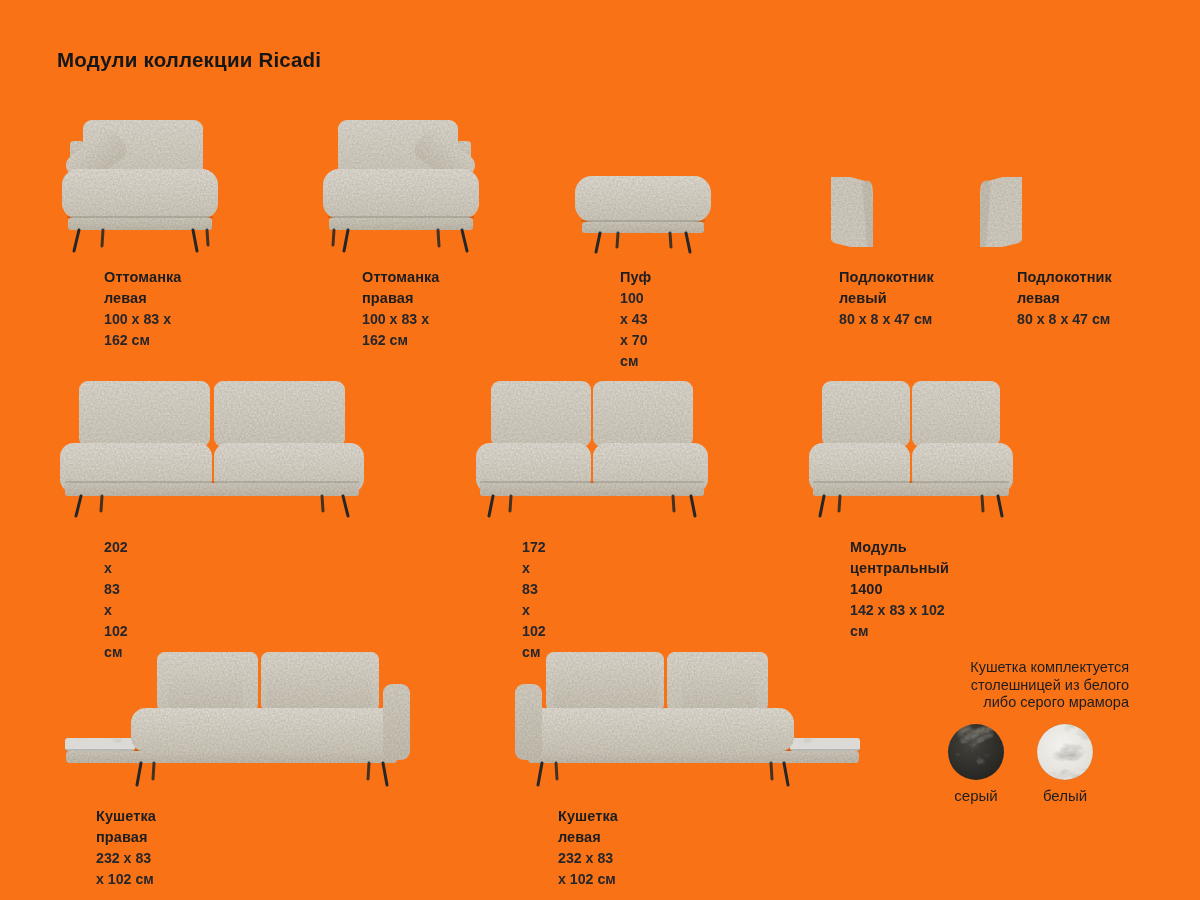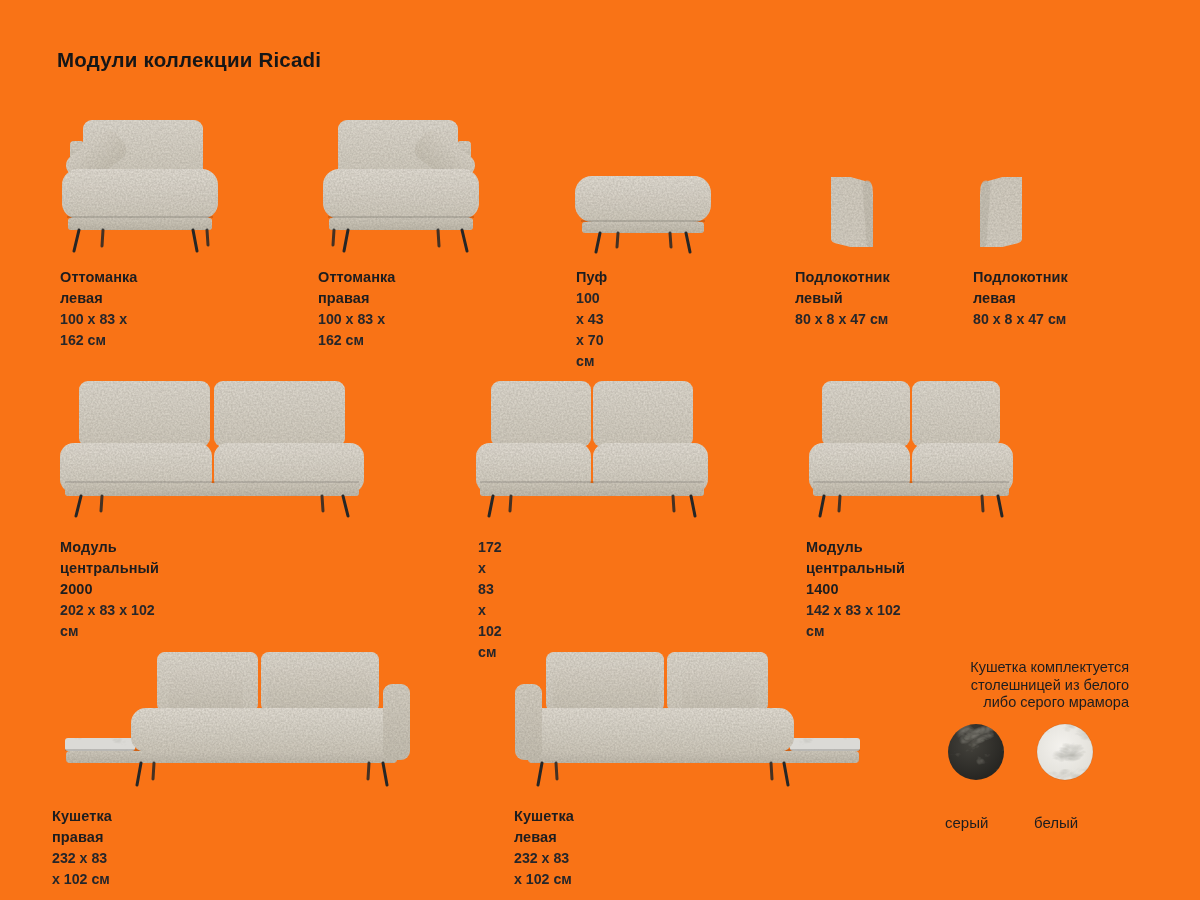--- a/index.html
+++ b/index.html
@@ -6,30 +6,30 @@
   #canvas{
     position:relative;width:1200px;height:900px;background:#f97316;
     font-family:"Liberation Sans", sans-serif;color:#1d1d1f;overflow:hidden;
   }
   .page-title{
     position:absolute;left:57px;top:48px;font-size:20.5px;font-weight:700;
     letter-spacing:.2px;color:#161617;
   }
   .card{position:absolute;}
   .illus{position:absolute;display:block;}
-  .mlabel{position:absolute;}
+  .mlabel{position:absolute;margin-left:44px;}
   .mname{font-size:14.5px;font-weight:700;line-height:21px;letter-spacing:.1px;color:#1d1d1f;}
   .mdims{font-size:14.2px;font-weight:700;line-height:21px;color:#26262a;}
   .note-text{
     position:absolute;left:947px;top:659px;width:182px;
     font-size:14.5px;font-weight:500;line-height:17.5px;color:#1d1d1f;text-align:right;
   }
   .swatches{position:absolute;left:946px;top:722px;width:150px;height:62px;}
-  .swlabel{position:absolute;top:787px;width:62px;text-align:left;
-    font-size:15px;font-weight:500;color:#1d1d1f;margin-top:27px;}
+  .swlabel{position:absolute;top:787px;width:62px;text-align:center;
+    font-size:15px;font-weight:500;color:#1d1d1f;}
   .swlabel.gray{left:945px;}
   .swlabel.white{left:1034px;}
   svg{display:block;}
 </style>
 </head>
 <body>
 
 <div id="canvas">
 
   <svg width="0" height="0" style="position:absolute" aria-hidden="true">
@@ -208,21 +208,20 @@
         <rect x="8" y="104" width="294" height="13" rx="3" fill="url(#gBase)"></rect>
       </g>
       <g stroke="#262626" stroke-width="3" stroke-linecap="round">
         <line x1="24" y1="117" x2="19" y2="137"></line>
           <line x1="286" y1="117" x2="291" y2="137"></line>
         <line x1="45" y1="117" x2="44" y2="132" opacity=".85"></line>
           <line x1="265" y1="117" x2="266" y2="132" opacity=".85"></line>
       </g>
     </svg>
     <figcaption class="mlabel" style="left:60px;top:537px">
-      <div class="mname">Модуль центральный 2000</div>
       <div class="mdims">202 x 83 x 102 см</div>
     </figcaption>
   </figure>
 
   <figure class="card" style="margin:0">
     <svg class="illus" style="left:473px;top:379px" width="238" height="140" viewBox="0 0 238 140">
       <g filter="url(#sp)">
         <rect x="18" y="2" width="100" height="66" rx="9" fill="url(#gBack)"></rect>
         <rect x="120" y="2" width="100" height="66" rx="9" fill="url(#gBack)"></rect>
         <rect x="3" y="64" width="115" height="50" rx="14" fill="url(#gSeat)"></rect>

